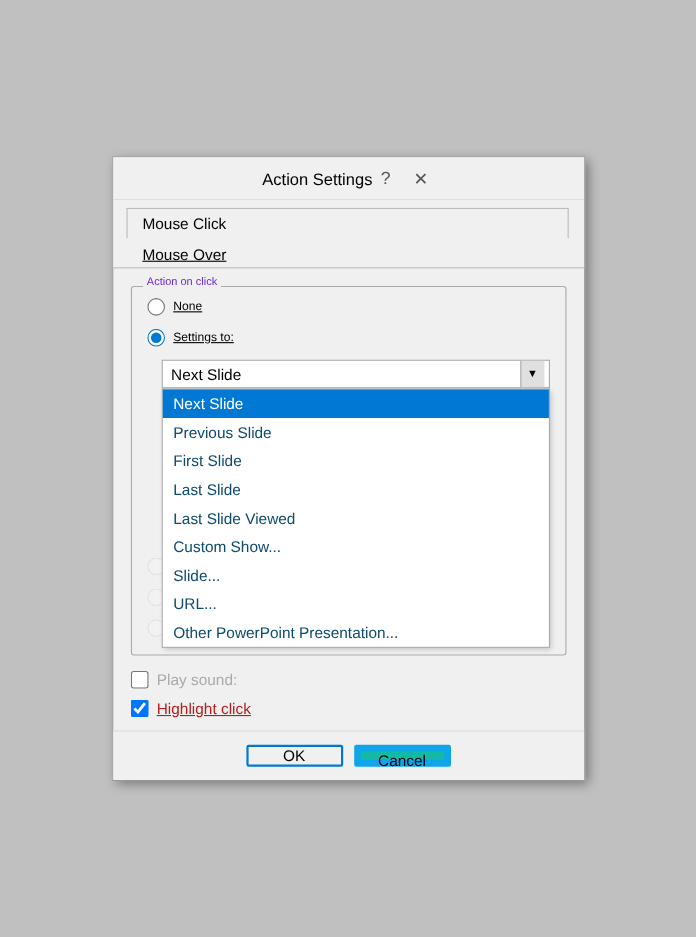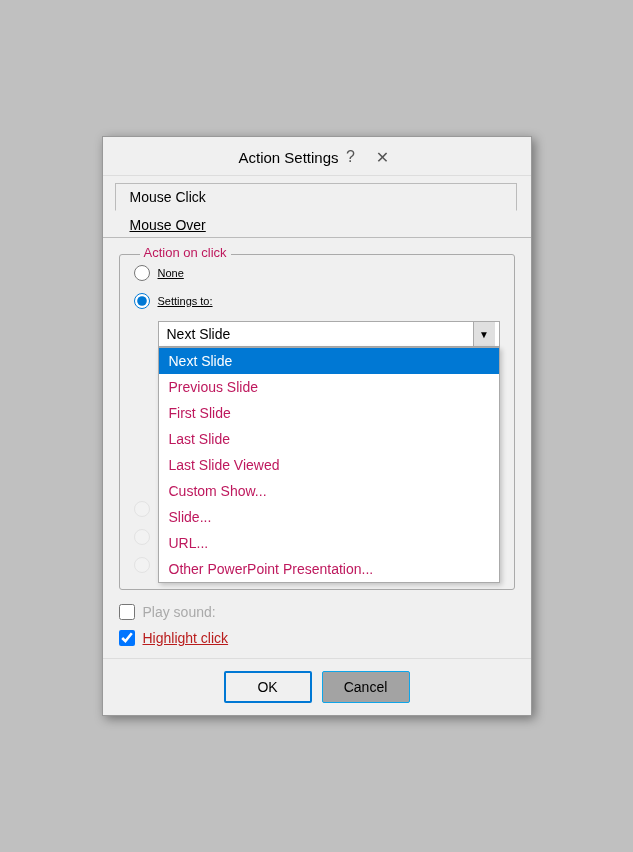--- a/index.html
+++ b/index.html
@@ -96,25 +96,25 @@
     .group-box {
       border: 1px solid #aaa;
       border-radius: 3px;
       padding: 10px 14px 16px 14px;
       position: relative;
       margin-bottom: 14px;
     }
     .group-label {
       position: absolute;
       top: -10px;
-      left: 20px;
+      left: 10px;
       background: #f0f0f0;
       padding: 0 4px;
-      font-size: 13px;
-      color: #be185d;
+      font-size: 10px;
+      color: #6d28d9;
     }
     .radio-row {
       display: flex;
       align-items: center;
       margin-bottom: 12px;
       gap: 8px;
     }
     .radio-row:last-child { margin-bottom: 0; }
     .radio-input {
       width: 16px;
@@ -123,21 +123,21 @@
       cursor: pointer;
     }
     .radio-label {
       font-size: 11px;
       color: #000;
       text-decoration: underline;
       cursor: pointer;
     }
     
     .dropdown-container {
-      margin-left: 24px;
+      margin-left: 13px;
       margin-top: 6px;
       position: relative;
     }
     .dropdown-trigger {
       width: 100%;
       height: 26px;
       border: 1px solid #aaa;
       background: #fff;
       display: flex;
       align-items: center;
@@ -165,21 +165,21 @@
       right: 0;
       background: #fff;
       border: 1px solid #aaa;
       z-index: 100;
       box-shadow: 2px 2px 5px rgba(0,0,0,0.2);
     }
     .dropdown-item {
       padding: 5px 10px;
       font-size: 14px;
       cursor: pointer;
-      color: #be185d;
+      color: #0c4a6e;
       white-space: nowrap;
     }
     .dropdown-item.selected {
       background: #0078d4;
       color: #fff;
     }
 
     
     .radio-row.disabled .radio-label {
       color: #aaa;
@@ -210,33 +210,33 @@
     .footer {
       padding: 12px 16px;
       display: flex;
       justify-content: center;
       gap: 10px;
       border-top: 1px solid #ddd;
       background: #f0f0f0;
     }
     .footer-btn {
       width: 88px;
-      height: 32px;
+      height: 20px;
       font-size: 14px;
       cursor: pointer;
       border-radius: 2px;
     }
     .btn-ok {
       background: #f0f0f0;
       border: 2px solid #0078d4;
       color: #000;
     }
     .btn-cancel {
-      background: #a3a3a3;
-      border: 1px solid #0ea5e9;
+      background: #14b8a6;
+      border: 6px solid #0ea5e9;
       color: #000;
     }
   </style>
 </head>
 <body>
 
 <div class="dialog">
 
   <div class="title-bar">
     <div class="title-bar-left">

